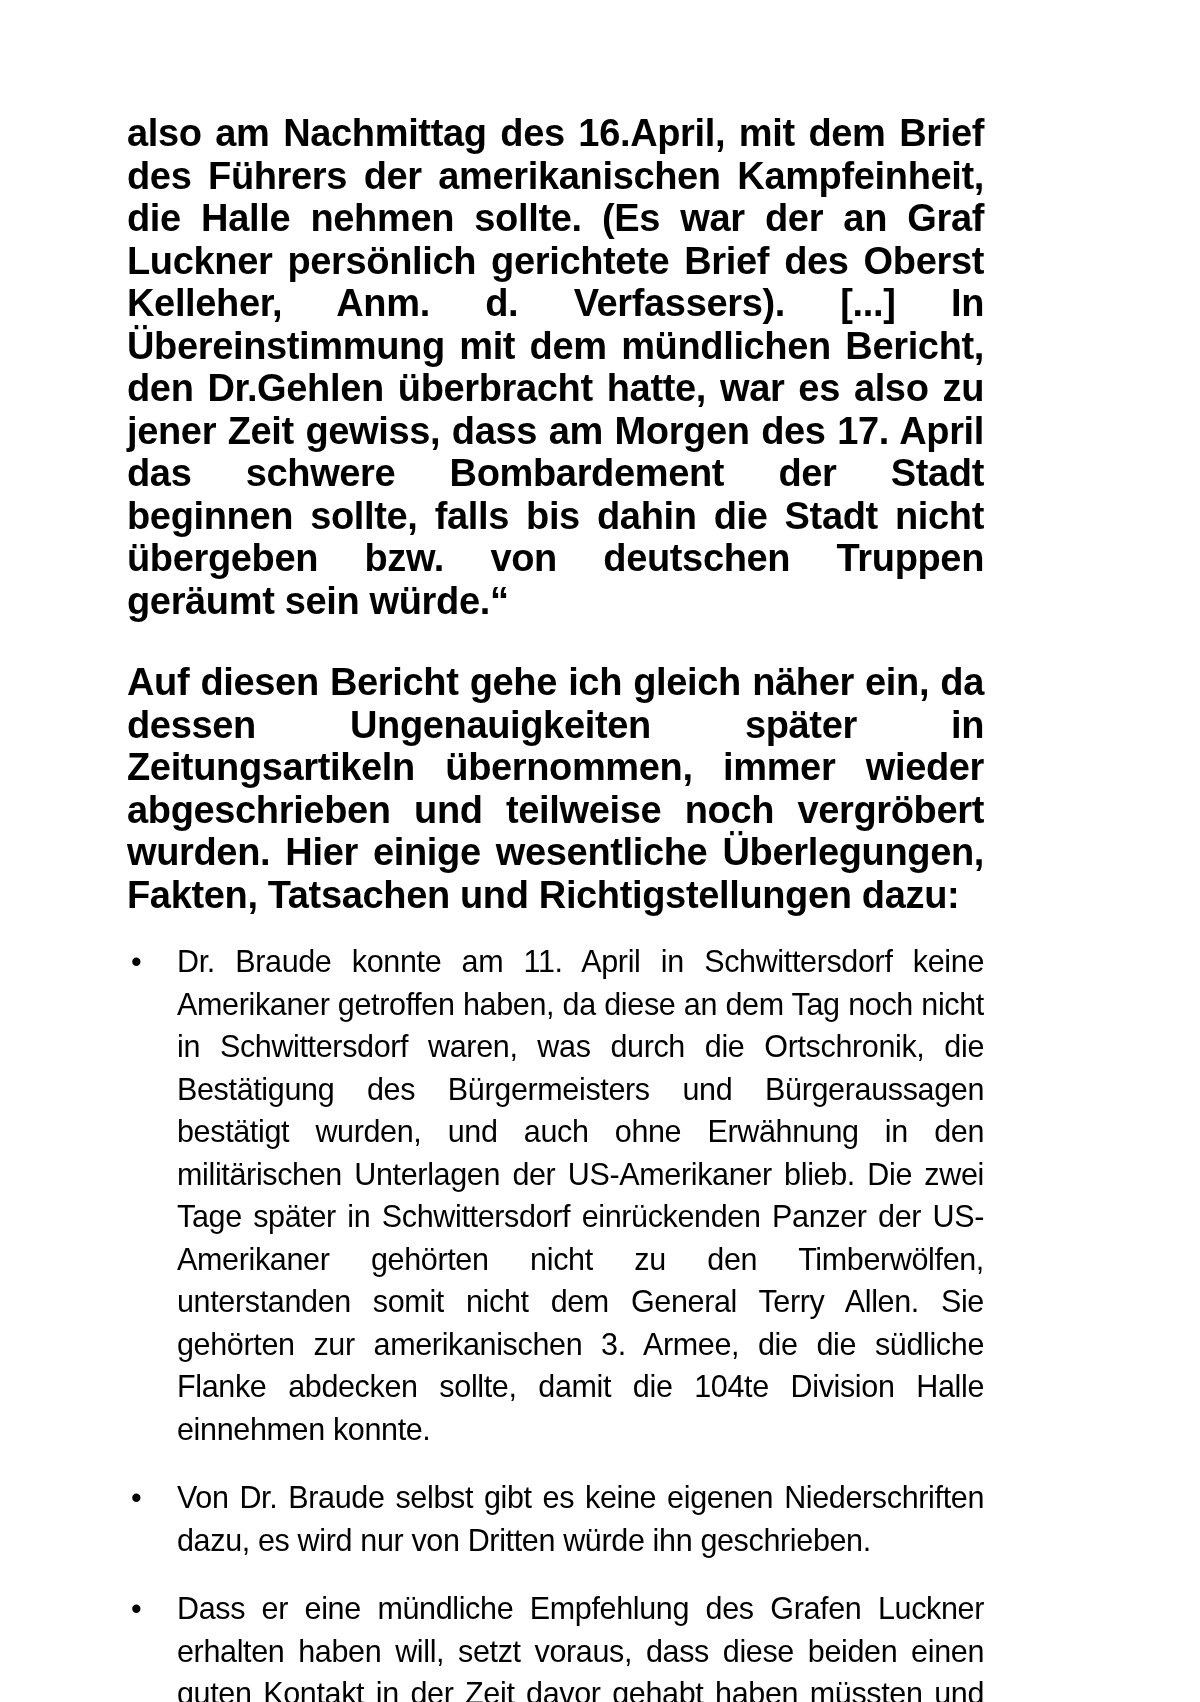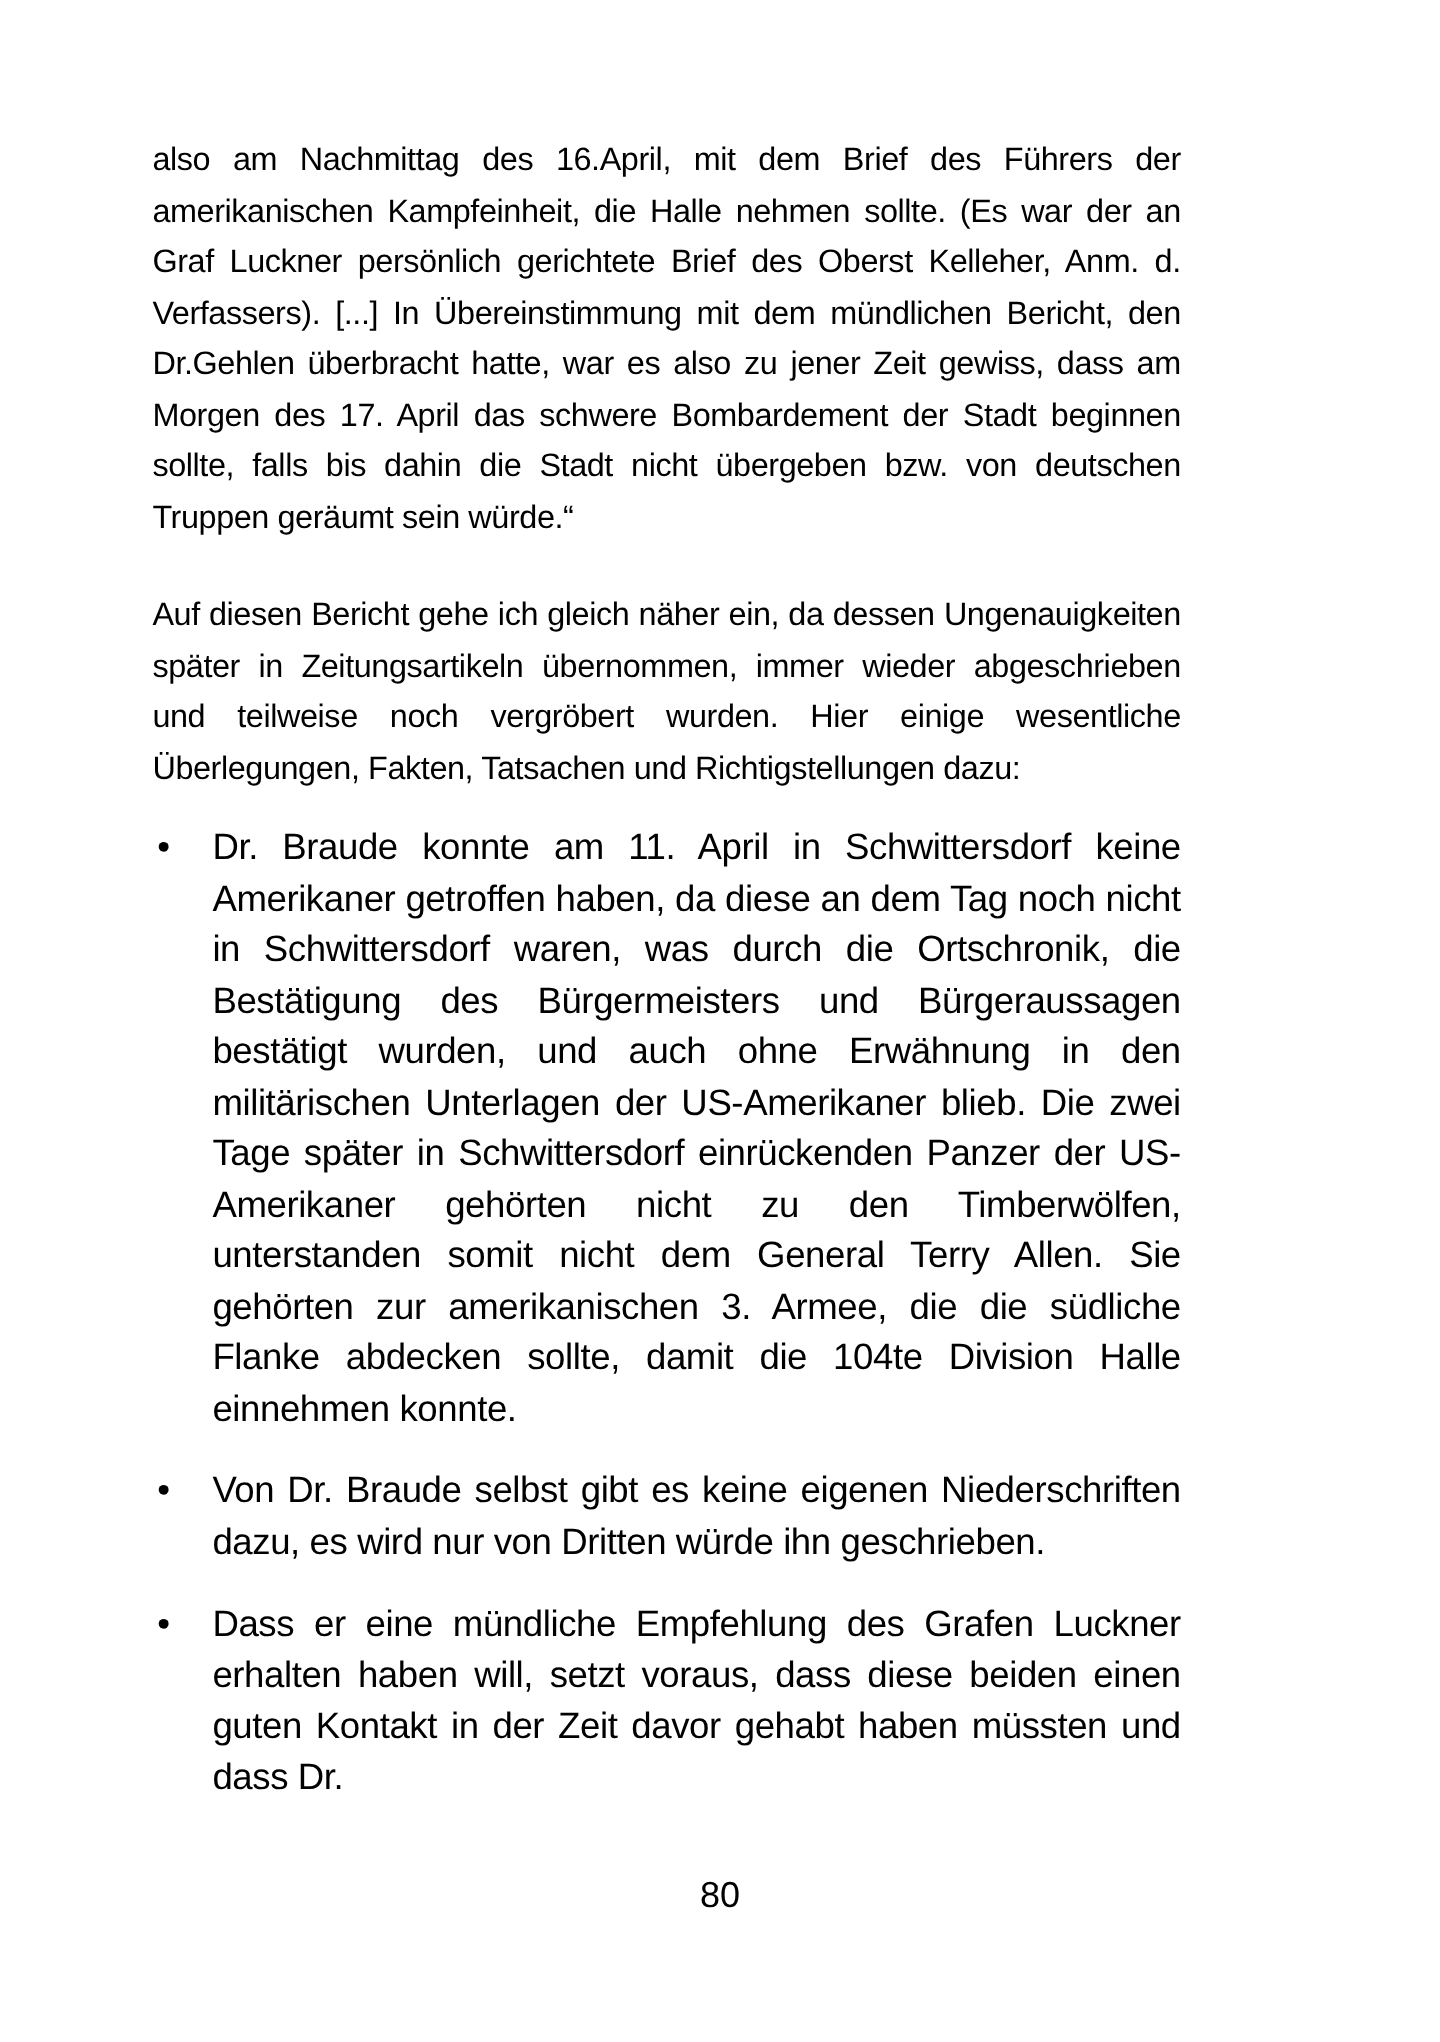--- a/index.html
+++ b/index.html
@@ -25,27 +25,28 @@
 
   .content {
     position: absolute;
     left: 127px;
     top: 112px;
     width: 857px;
   }
 
   .para {
     margin: 0 0 10px 0;
-    font-size: 27px;
+    font-size: 38px;
     line-height: 42.5px;
     text-align: justify;
     text-justify: inter-word;
     letter-spacing: -0.35px;
     word-spacing: 0px;
     hyphens: none;
+    font-weight: bold;
     -webkit-hyphens: none;
   }
 
   
   .para:last-child { margin-bottom: 0; }
 
   .para.spaced-above {
     margin-top: 39px;
   }
 
@@ -119,15 +120,14 @@
       </li>
 
       <li class="bullet-item">
         <span class="bullet-marker">•</span>
         <span class="bullet-text">Dass er eine mündliche Empfehlung des Grafen Luckner erhalten haben will, setzt voraus, dass diese beiden einen guten Kontakt in der Zeit davor gehabt haben müssten und dass Dr.</span>
       </li>
 
     </ul>
   </div>
 
-  <div class="page-number">80</div>
 
 </div>
 
 </body></html>

